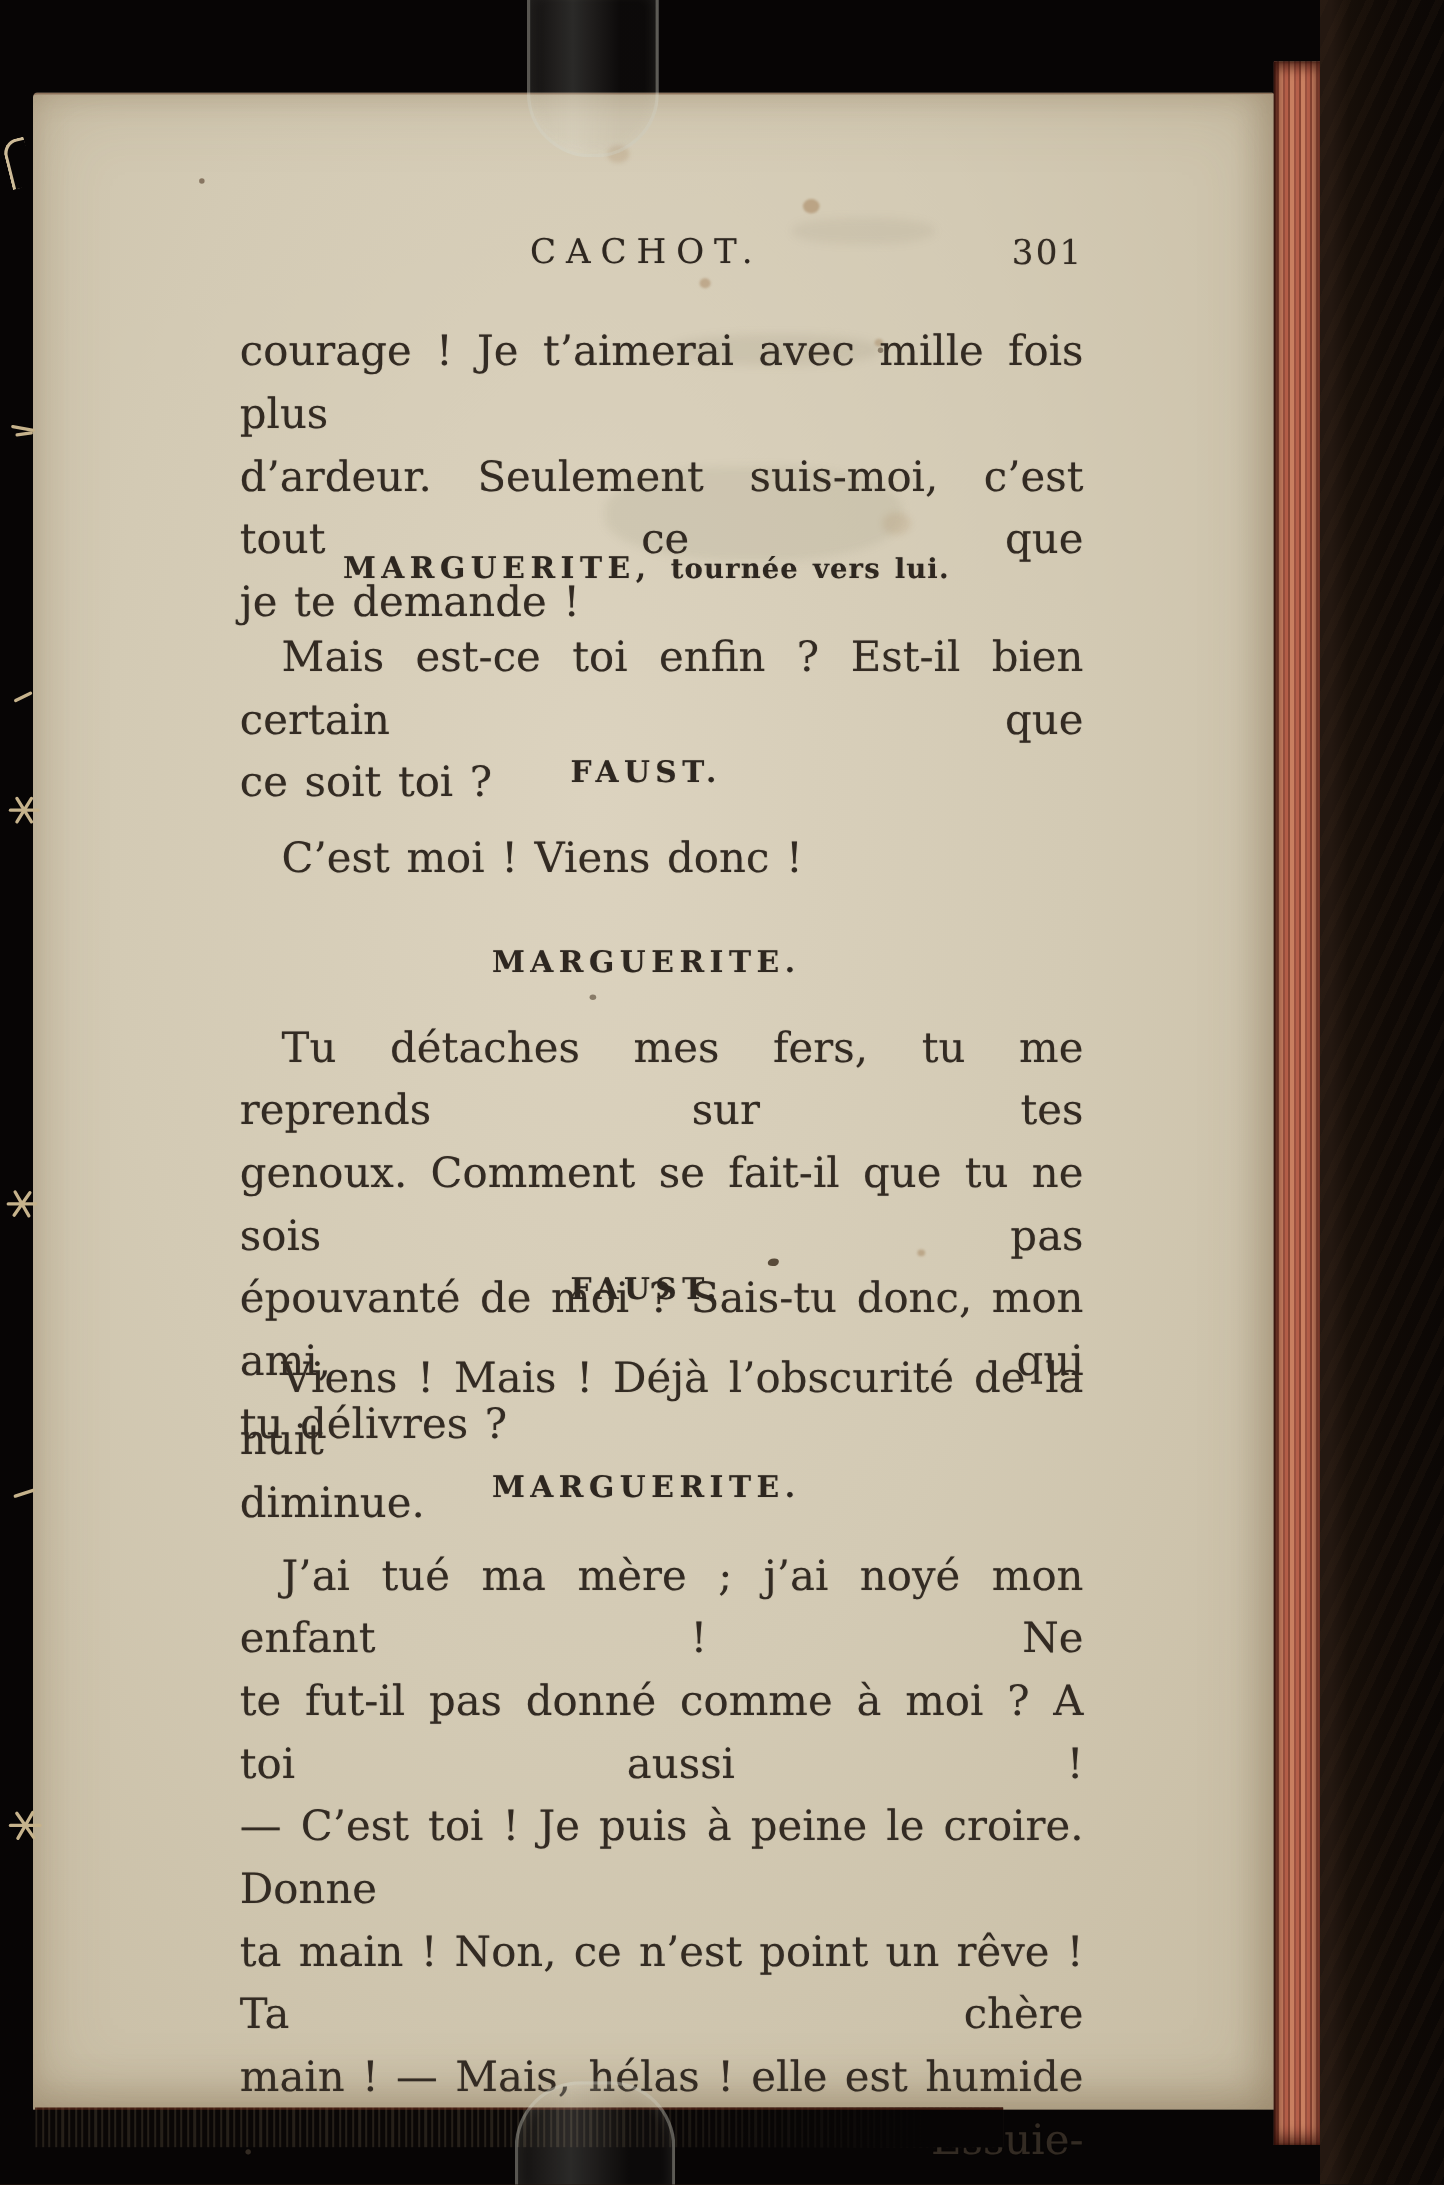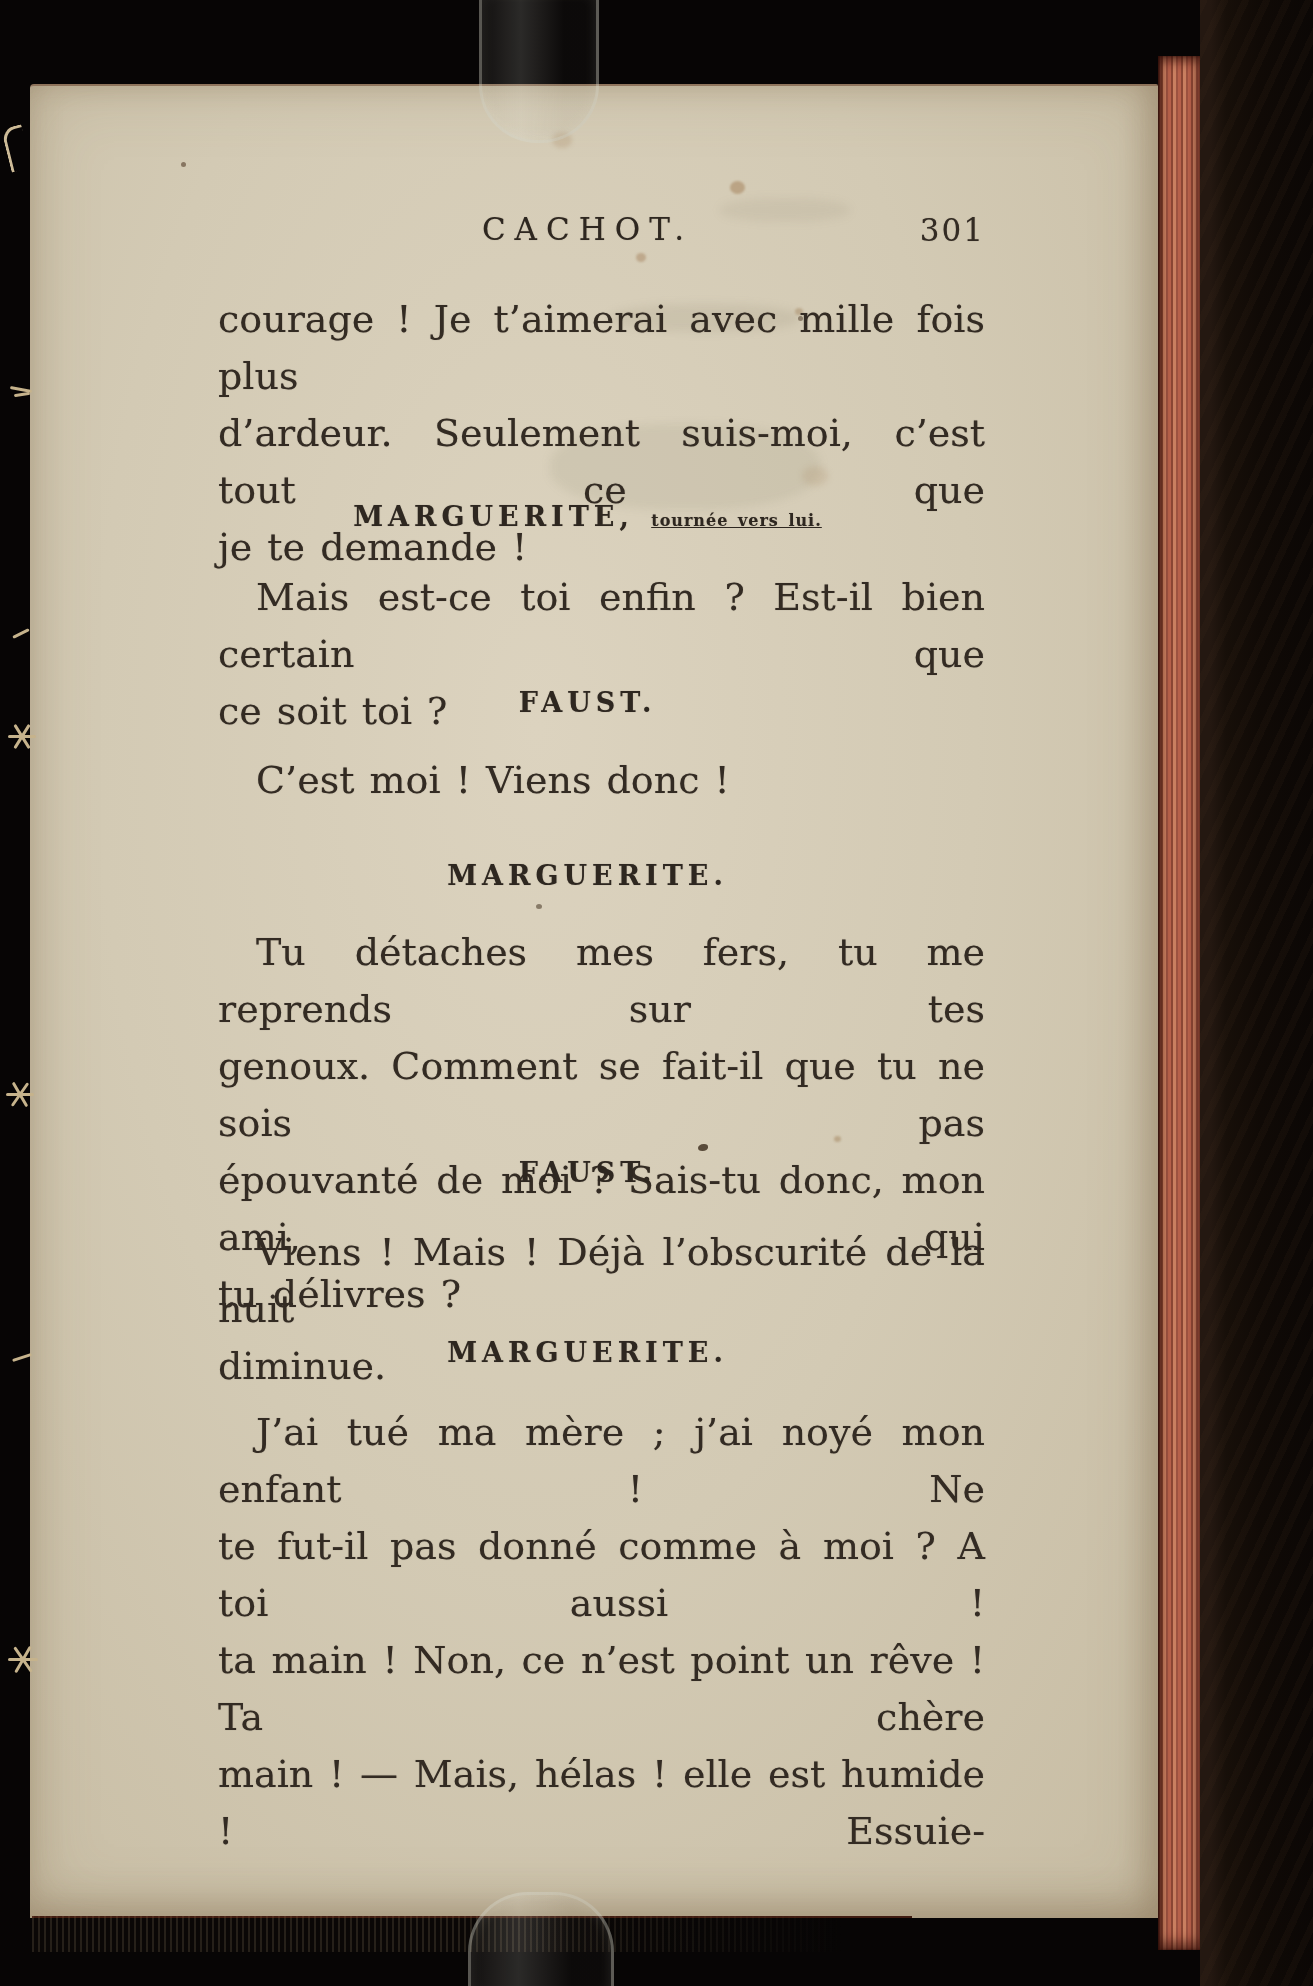--- a/index.html
+++ b/index.html
@@ -31,21 +31,21 @@
   .block { position:absolute; left:0; width:100%; }
   .pline { white-space:nowrap;margin-left:28px; }
   .j { white-space:normal; text-align:justify; text-align-last:justify; }
   .ind { text-indent:38px; }
 
   .runhead { height:57px; }
   .scenetitle { text-align:center; font-size:31px; letter-spacing:9px; color:#2e2720; }
   .pagenum { position:absolute; right:0; top:1px; font-size:31px; letter-spacing:2px; }
 
   .speaker { text-align:center; font-weight:bold; font-size:27px; letter-spacing:5px; color:#2e2720; }
-  .speaker .direction { font-size:16px; letter-spacing:1px;text-decoration:underline; }
+  .speaker .direction { font-size:25px; letter-spacing:1px; }
 
   
   .spot { position:absolute; border-radius:50%; pointer-events:none; }
   .smudge { position:absolute; border-radius:45%; pointer-events:none; filter:blur(4px); }
 
   
   .red-edge {
     position:absolute; left:1158px; top:56px; width:42px; height:1894px;
     background:repeating-linear-gradient(90deg,#b6604a 0 3px,#8a4634 3px 5px,#c97f60 5px 8px,#9c5240 8px 10px);
     box-shadow:inset 0 6px 10px rgba(40,10,5,.6), inset 0 -8px 12px rgba(40,10,5,.6), inset 2px 0 3px rgba(30,8,4,.8);
@@ -155,20 +155,21 @@
       <div class="pline">diminue.</div>
     </div>
 
     <div class="block speaker" style="top:1238px;">
       <span>MARGUERITE.</span>
     </div>
 
     <div class="block" style="top:1318px;">
       <div class="pline j ind">J’ai tué ma mère ; j’ai noyé mon enfant ! Ne</div>
       <div class="pline j">te fut-il pas donné comme à moi ? A toi aussi !</div>
+      <div class="pline j">— C’est toi ! Je puis à peine le croire. Donne</div>
       <div class="pline j">ta main ! Non, ce n’est point un rêve ! Ta chère</div>
       <div class="pline j">main ! — Mais, hélas ! elle est humide ! Essuie-</div>
     </div>
 
   </div>
 </div>
 
 <div class="red-edge"></div>
 
 <div class="leather"></div>

